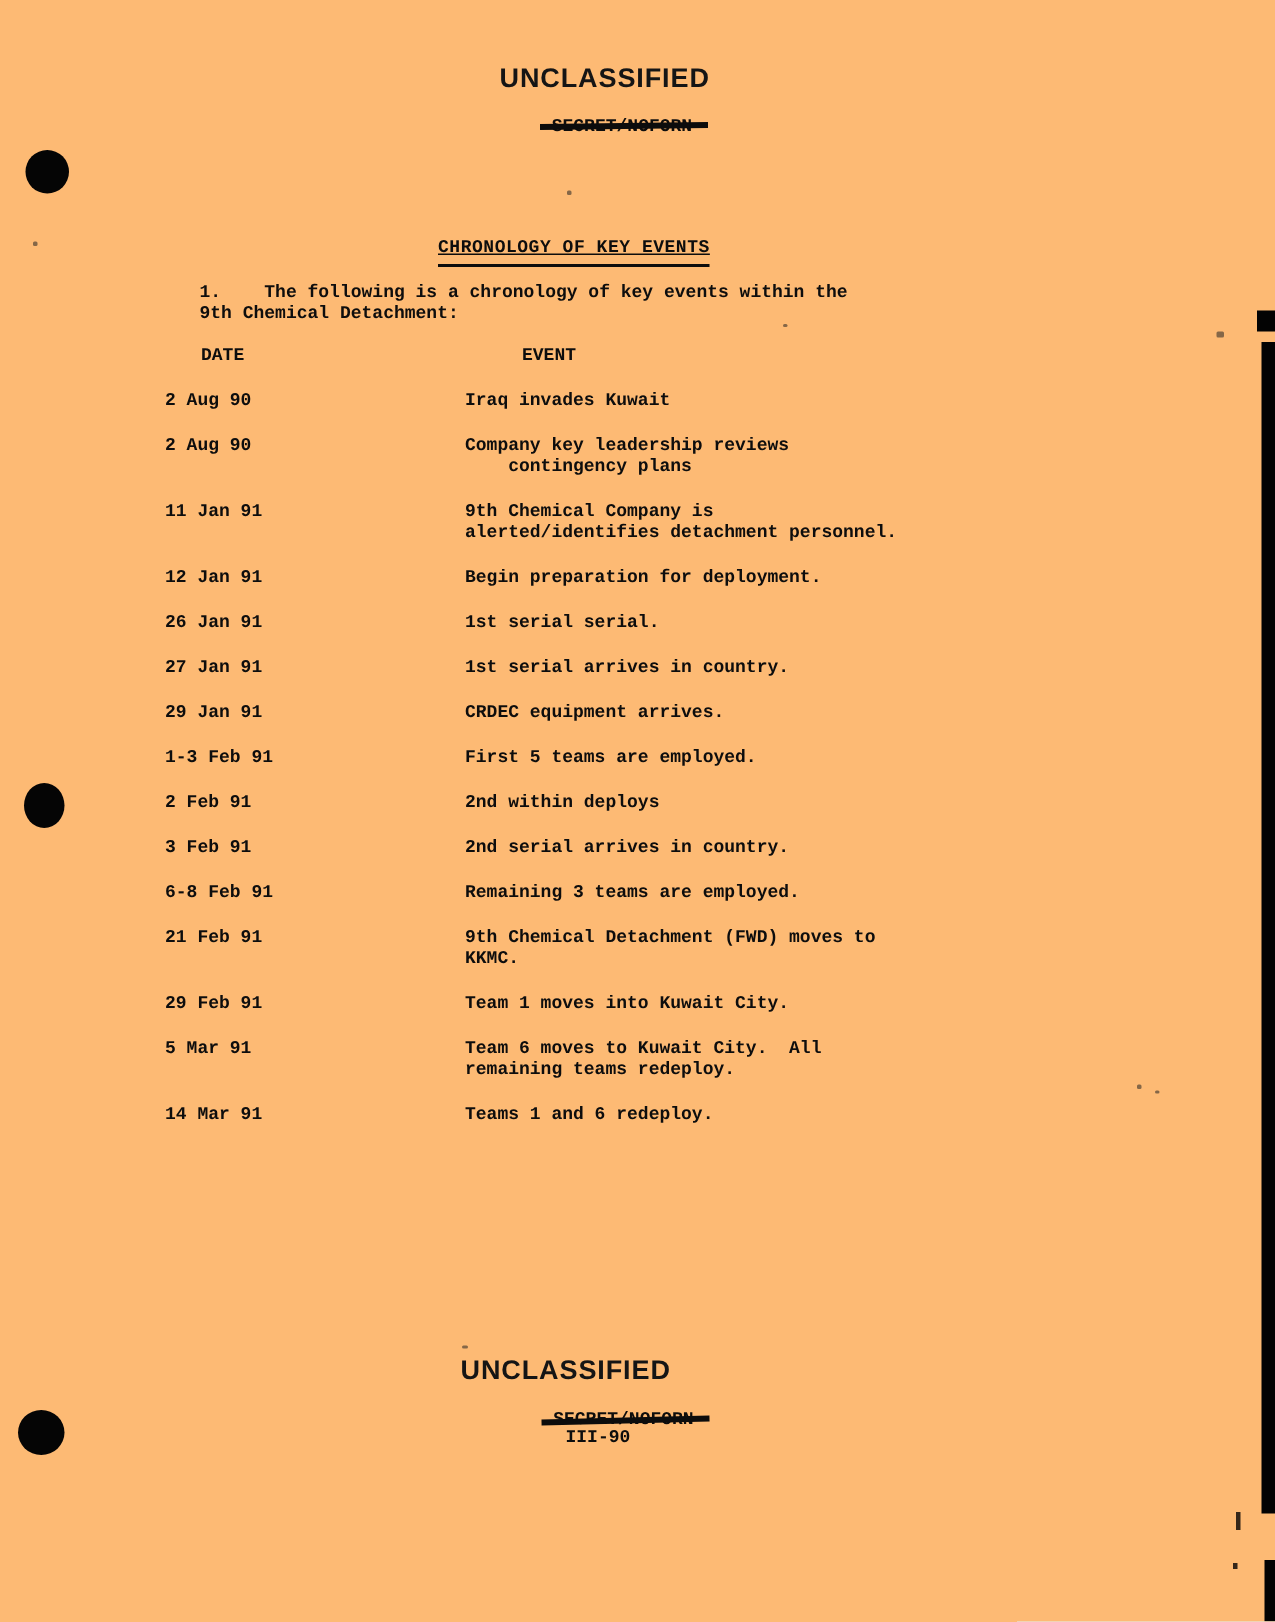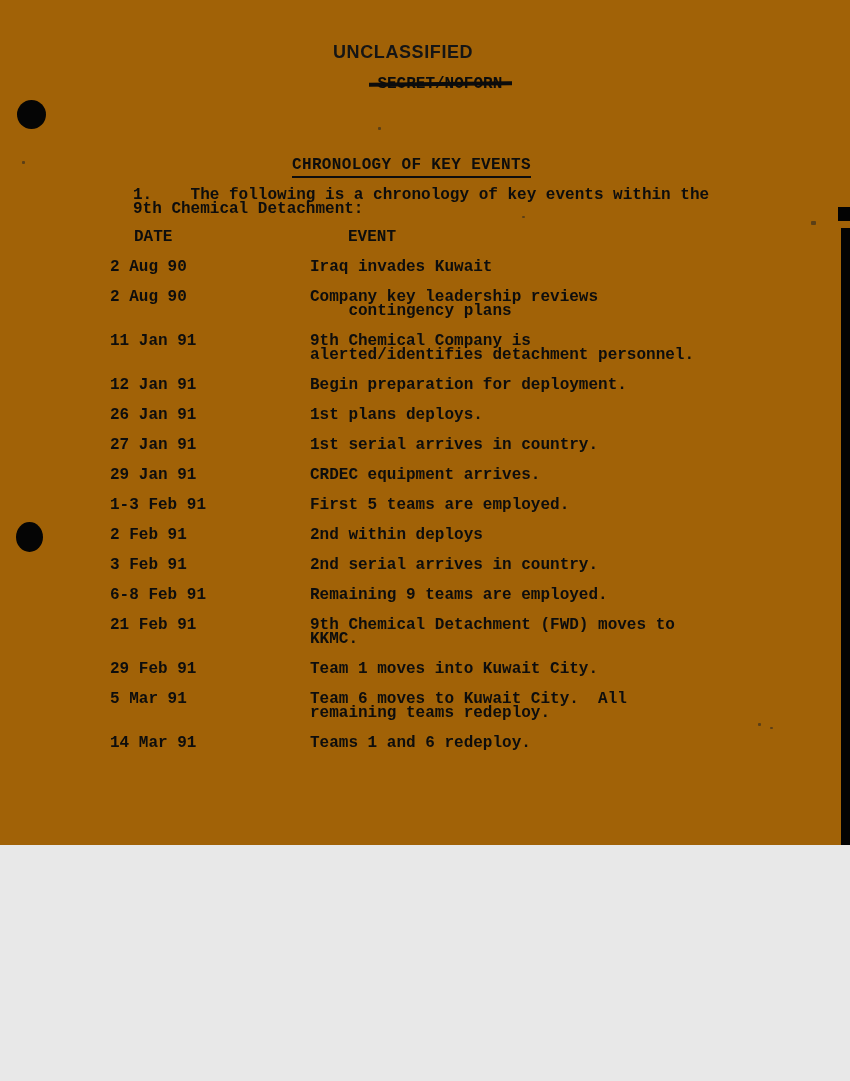--- a/index.html
+++ b/index.html
@@ -1,27 +1,27 @@
 <!DOCTYPE html>
 <html><head>
 <meta charset="utf-8">
 <style>
   * { margin:0; padding:0; box-sizing:border-box; }
   html,body { background:#e8e8e8; }
   .page {
     position:relative;
-    width:850px; height:845px;
-    background:#a16207;
+    width:850px; height:1081px;
+    background:#fdba74;
     overflow:hidden;
     font-family:"Liberation Mono","DejaVu Sans Mono",monospace;
     color:#0d0d0d;
   }
   .mono {
     font-family:"Liberation Mono","DejaVu Sans Mono",monospace;
-    font-size:16px; font-weight:700; line-height:14px;
+    font-size:12px; font-weight:700; line-height:14px;
     white-space:pre; color:#0d0d0d;
   }
   .sans-stamp {
     font-family:"Liberation Sans","DejaVu Sans",sans-serif;
     font-size:18px; font-weight:700; letter-spacing:.6px; color:#151515;
   }
   .abs { position:absolute; }
 
   .struck { position:relative; display:inline-block; }
   .struck::after {
@@ -53,21 +53,21 @@
 </head>
 <body>
 
 <div class="page">
 
   <div class="abs sans-stamp" style="left:333px; top:42px;">UNCLASSIFIED</div>
   <div class="abs mono" style="left:339px; top:63px;">
     <span class="struck">SECRET/NOFORN</span>
   </div>
 
-  <div class="abs mono doc-title" style="left:292px; top:157px;">CHRONOLOGY OF KEY EVENTS</div>
+  <div class="abs mono doc-title" style="left:292px; top:157px;text-decoration:underline;">CHRONOLOGY OF KEY EVENTS</div>
 
   <div class="abs mono" style="left:103px; top:188px;margin-left:30px;">1.    The following is a chronology of key events within the
 9th Chemical Detachment:</div>
 
   <div class="chron-table">
     <div class="chron-row chron-header">
       <div class="chron-date mono">DATE</div>
       <div class="chron-event mono">EVENT</div>
     </div>
 
@@ -89,21 +89,21 @@
 alerted/identifies detachment personnel.</div>
     </div>
 
     <div class="chron-row">
       <div class="chron-date mono">12 Jan 91</div>
       <div class="chron-event mono">Begin preparation for deployment.</div>
     </div>
 
     <div class="chron-row">
       <div class="chron-date mono">26 Jan 91</div>
-      <div class="chron-event mono">1st plans deploys.</div>
+      <div class="chron-event mono">1st serial serial.</div>
     </div>
 
     <div class="chron-row">
       <div class="chron-date mono">27 Jan 91</div>
       <div class="chron-event mono">1st serial arrives in country.</div>
     </div>
 
     <div class="chron-row">
       <div class="chron-date mono">29 Jan 91</div>
       <div class="chron-event mono">CRDEC equipment arrives.</div>
@@ -119,21 +119,21 @@
       <div class="chron-event mono">2nd within deploys</div>
     </div>
 
     <div class="chron-row">
       <div class="chron-date mono">3 Feb 91</div>
       <div class="chron-event mono">2nd serial arrives in country.</div>
     </div>
 
     <div class="chron-row">
       <div class="chron-date mono">6-8 Feb 91</div>
-      <div class="chron-event mono">Remaining 9 teams are employed.</div>
+      <div class="chron-event mono">Remaining 3 teams are employed.</div>
     </div>
 
     <div class="chron-row">
       <div class="chron-date mono">21 Feb 91</div>
       <div class="chron-event mono">9th Chemical Detachment (FWD) moves to
 KKMC.</div>
     </div>
 
     <div class="chron-row">
       <div class="chron-date mono">29 Feb 91</div>

